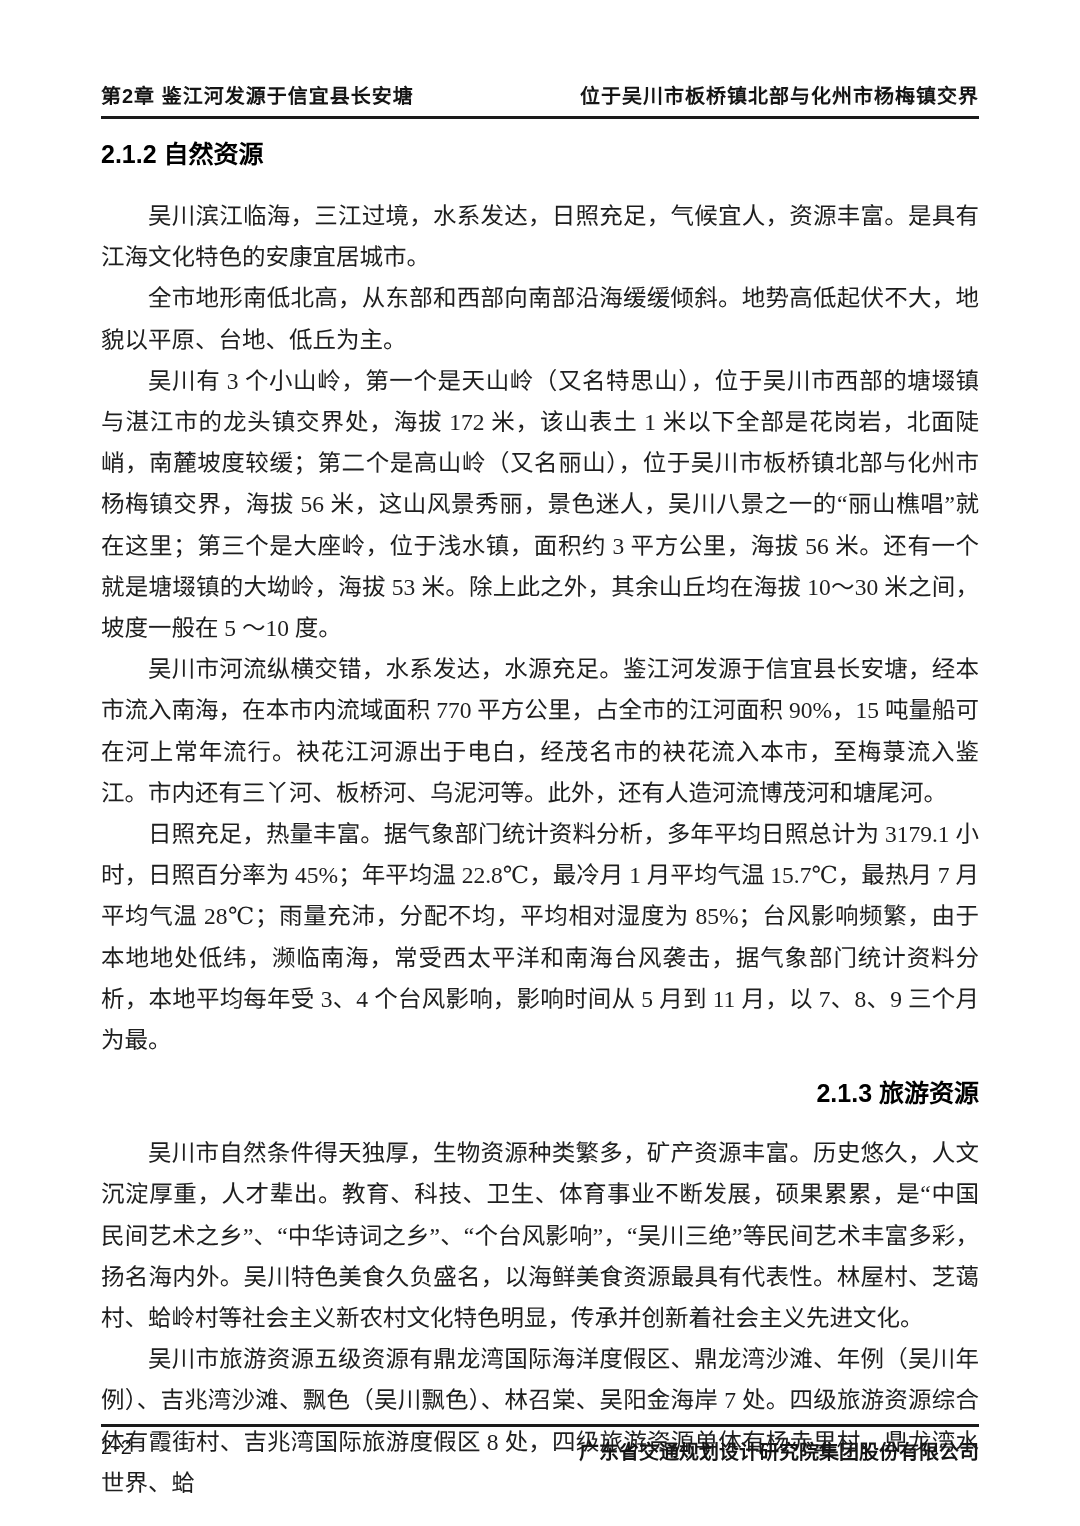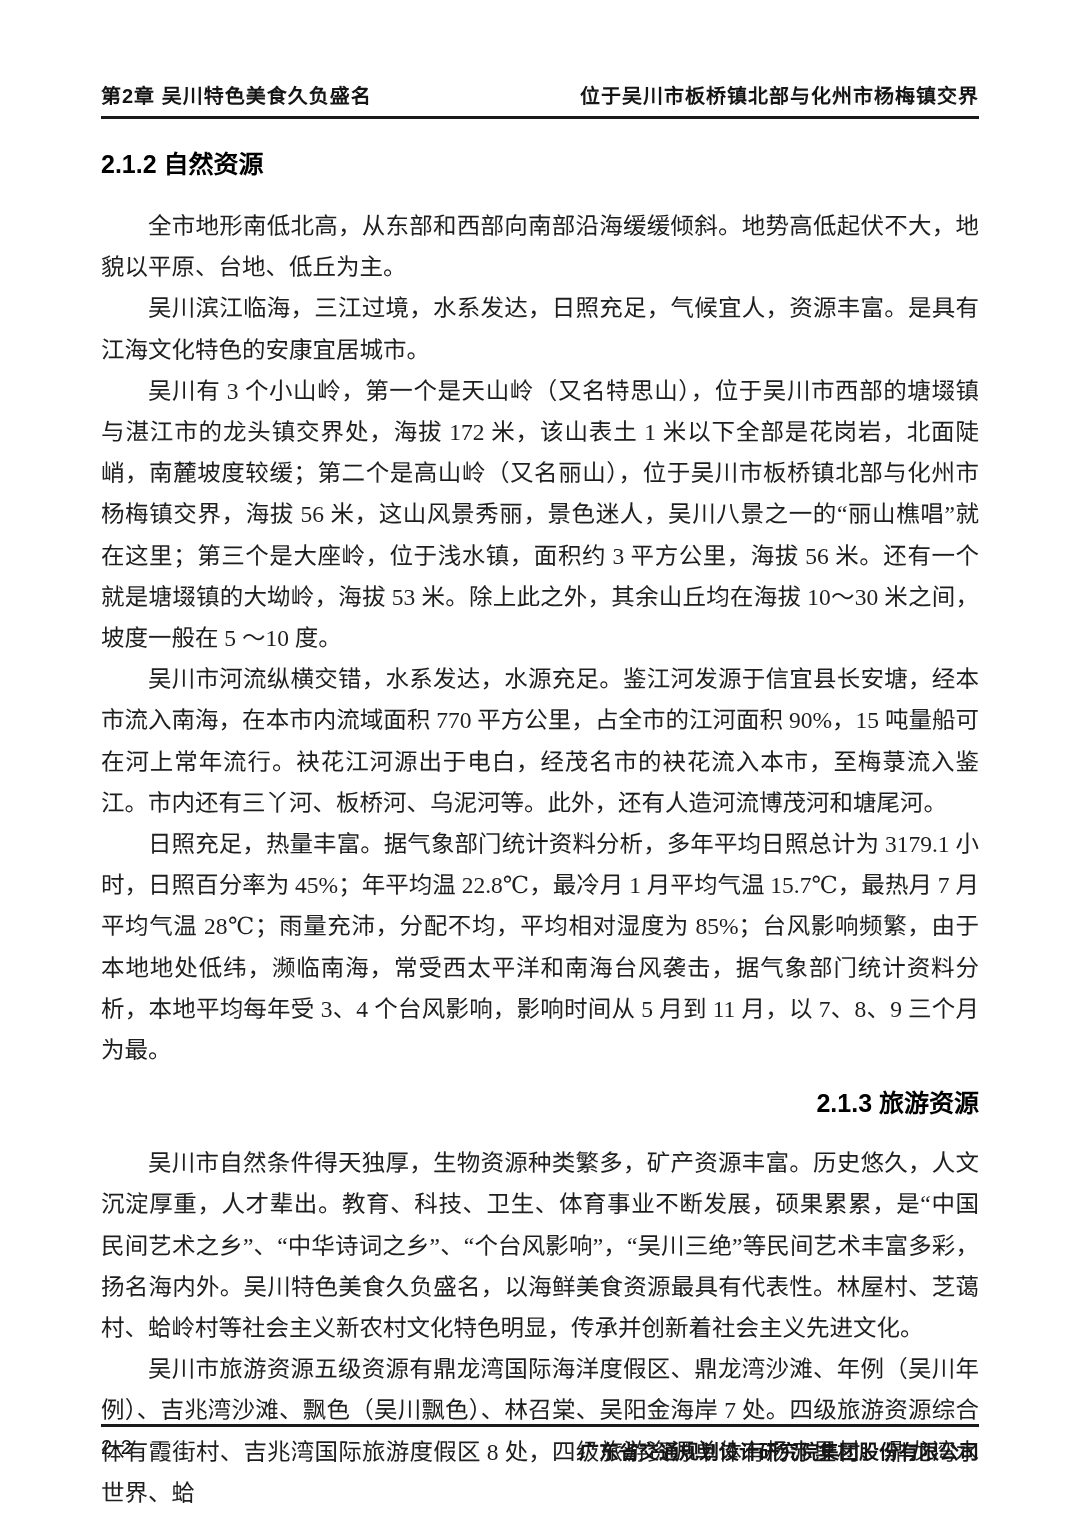--- a/index.html
+++ b/index.html
@@ -41,21 +41,21 @@
   }
   .section-heading {
     font-family: "Liberation Sans", "DejaVu Sans", sans-serif;
     font-weight: 700;
     font-size: 25px;
     line-height: 32px;
     color: #000000;
     margin: 0;
   }
   .section-heading.first {
-    margin-top: 10px;
+    margin-top: 0;
     margin-bottom: 26px;
   }
   .section-heading.second {
     margin-top: 16px;
     margin-bottom: 24px;
     text-align: right;
   }
   .content p {
     margin: 0;
     font-family: "Liberation Serif", "DejaVu Serif", serif;
@@ -86,31 +86,31 @@
     font-weight: 400;
     letter-spacing: 1px;
   }
 </style>
 </head>
 <body>
 
 <div class="page">
 
   <div class="running-header">
-    <span>第2章  吴川特色美食久负盛名</span>
+    <span>第2章  鉴江河发源于信宜县长安塘</span>
     <span>位于吴川市板桥镇北部与化州市杨梅镇交界</span>
   </div>
 
   <div class="content">
 
     <h2 class="section-heading first">2.1.2 自然资源</h2>
 
+    <p>吴川滨江临海，三江过境，水系发达，日照充足，气候宜人，资源丰富。是具有江海文化特色的安康宜居城市。</p>
+
     <p>全市地形南低北高，从东部和西部向南部沿海缓缓倾斜。地势高低起伏不大，地貌以平原、台地、低丘为主。</p>
-
-    <p>吴川滨江临海，三江过境，水系发达，日照充足，气候宜人，资源丰富。是具有江海文化特色的安康宜居城市。</p>
 
     <p>吴川有 3 个小山岭，第一个是天山岭（又名特思山），位于吴川市西部的塘㙍镇与湛江市的龙头镇交界处，海拔 172 米，该山表土 1 米以下全部是花岗岩，北面陡峭，南麓坡度较缓；第二个是高山岭（又名丽山），位于吴川市板桥镇北部与化州市杨梅镇交界，海拔 56 米，这山风景秀丽，景色迷人，吴川八景之一的“丽山樵唱”就在这里；第三个是大座岭，位于浅水镇，面积约 3 平方公里，海拔 56 米。还有一个就是塘㙍镇的大坳岭，海拔 53 米。除上此之外，其余山丘均在海拔 10～30 米之间，坡度一般在 5 ～10 度。</p>
 
     <p>吴川市河流纵横交错，水系发达，水源充足。鉴江河发源于信宜县长安塘，经本市流入南海，在本市内流域面积 770 平方公里，占全市的江河面积 90%，15 吨量船可在河上常年流行。袂花江河源出于电白，经茂名市的袂花流入本市，至梅菉流入鉴江。市内还有三丫河、板桥河、乌泥河等。此外，还有人造河流博茂河和塘尾河。</p>
 
     <p>日照充足，热量丰富。据气象部门统计资料分析，多年平均日照总计为 3179.1 小时，日照百分率为 45%；年平均温 22.8℃，最冷月 1 月平均气温 15.7℃，最热月 7 月平均气温 28℃；雨量充沛，分配不均，平均相对湿度为 85%；台风影响频繁，由于本地地处低纬，濒临南海，常受西太平洋和南海台风袭击，据气象部门统计资料分析，本地平均每年受 3、4 个台风影响，影响时间从 5 月到 11 月，以 7、8、9 三个月为最。</p>
 
     <h2 class="section-heading second">2.1.3 旅游资源</h2>
 
     <p>吴川市自然条件得天独厚，生物资源种类繁多，矿产资源丰富。历史悠久，人文沉淀厚重，人才辈出。教育、科技、卫生、体育事业不断发展，硕果累累，是“中国民间艺术之乡”、“中华诗词之乡”、“个台风影响”，“吴川三绝”等民间艺术丰富多彩，扬名海内外。吴川特色美食久负盛名，以海鲜美食资源最具有代表性。林屋村、芝蔼村、蛤岭村等社会主义新农村文化特色明显，传承并创新着社会主义先进文化。</p>

